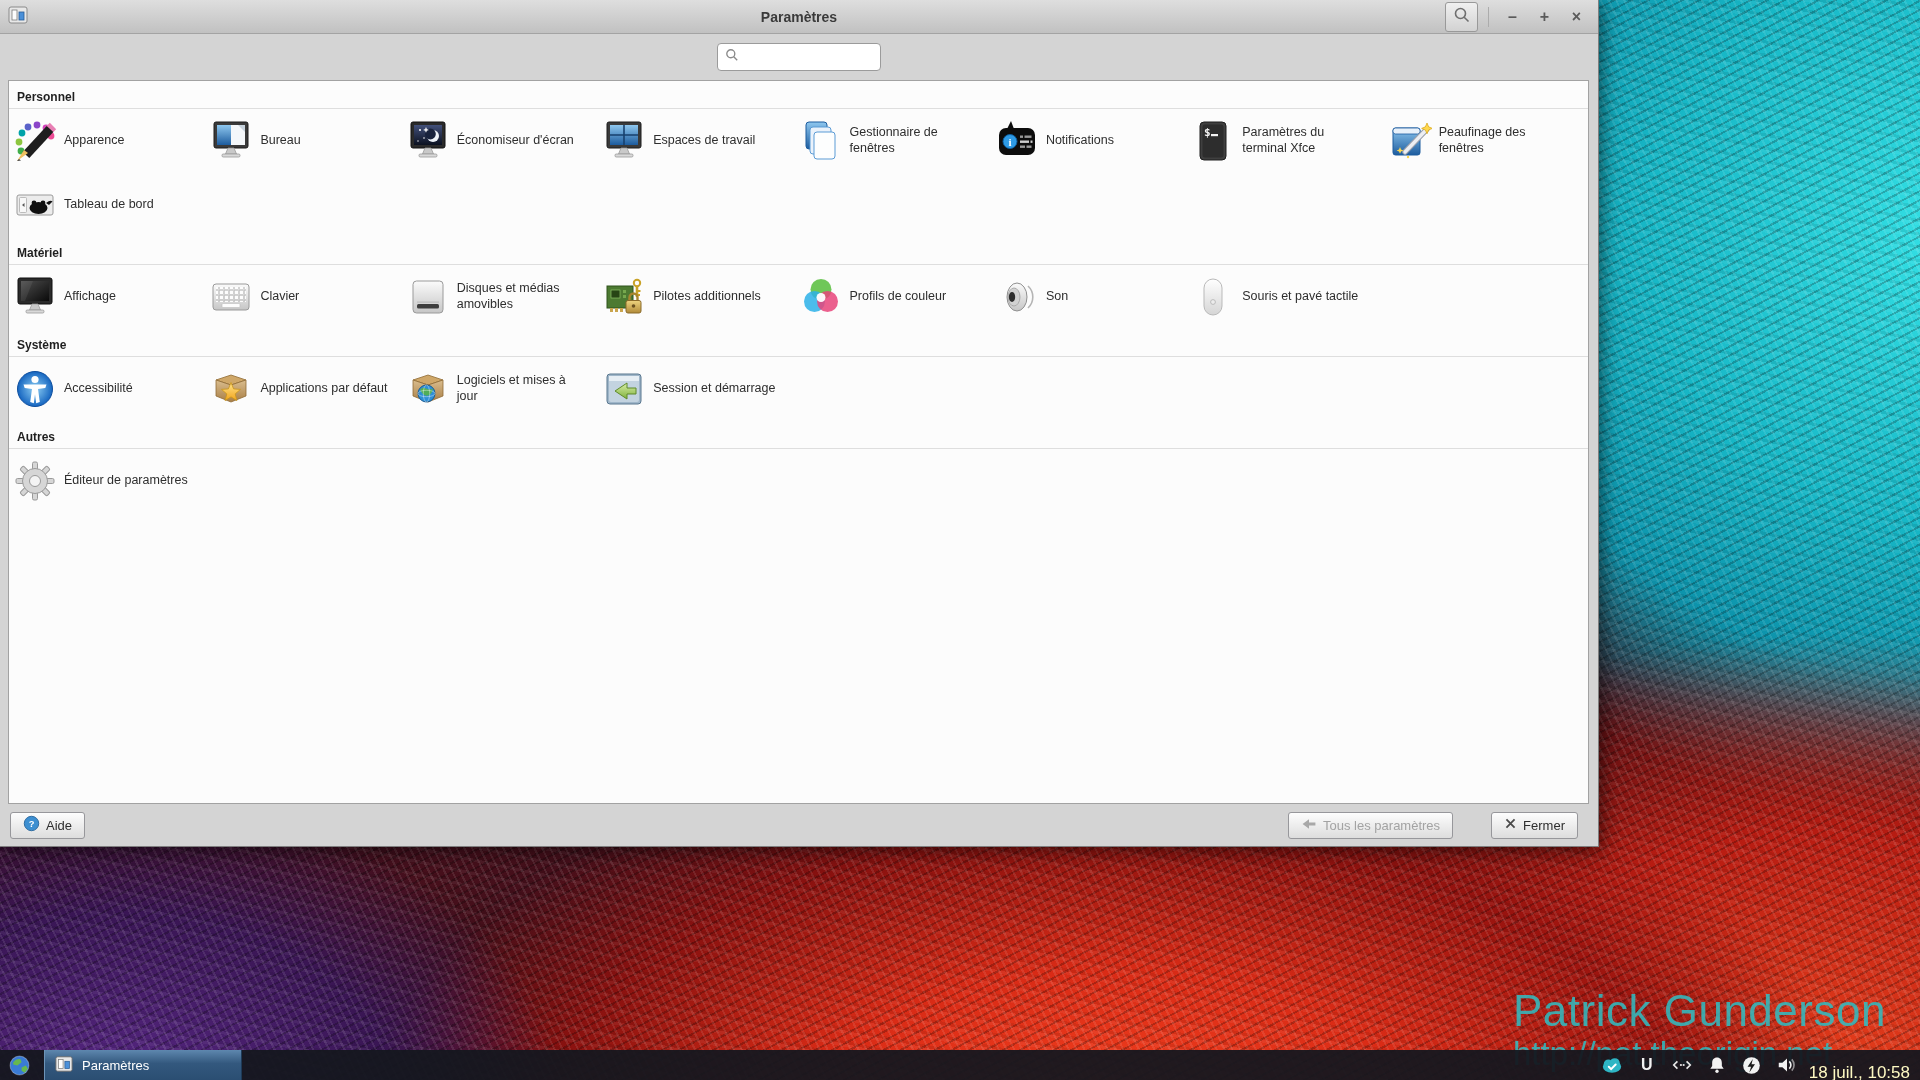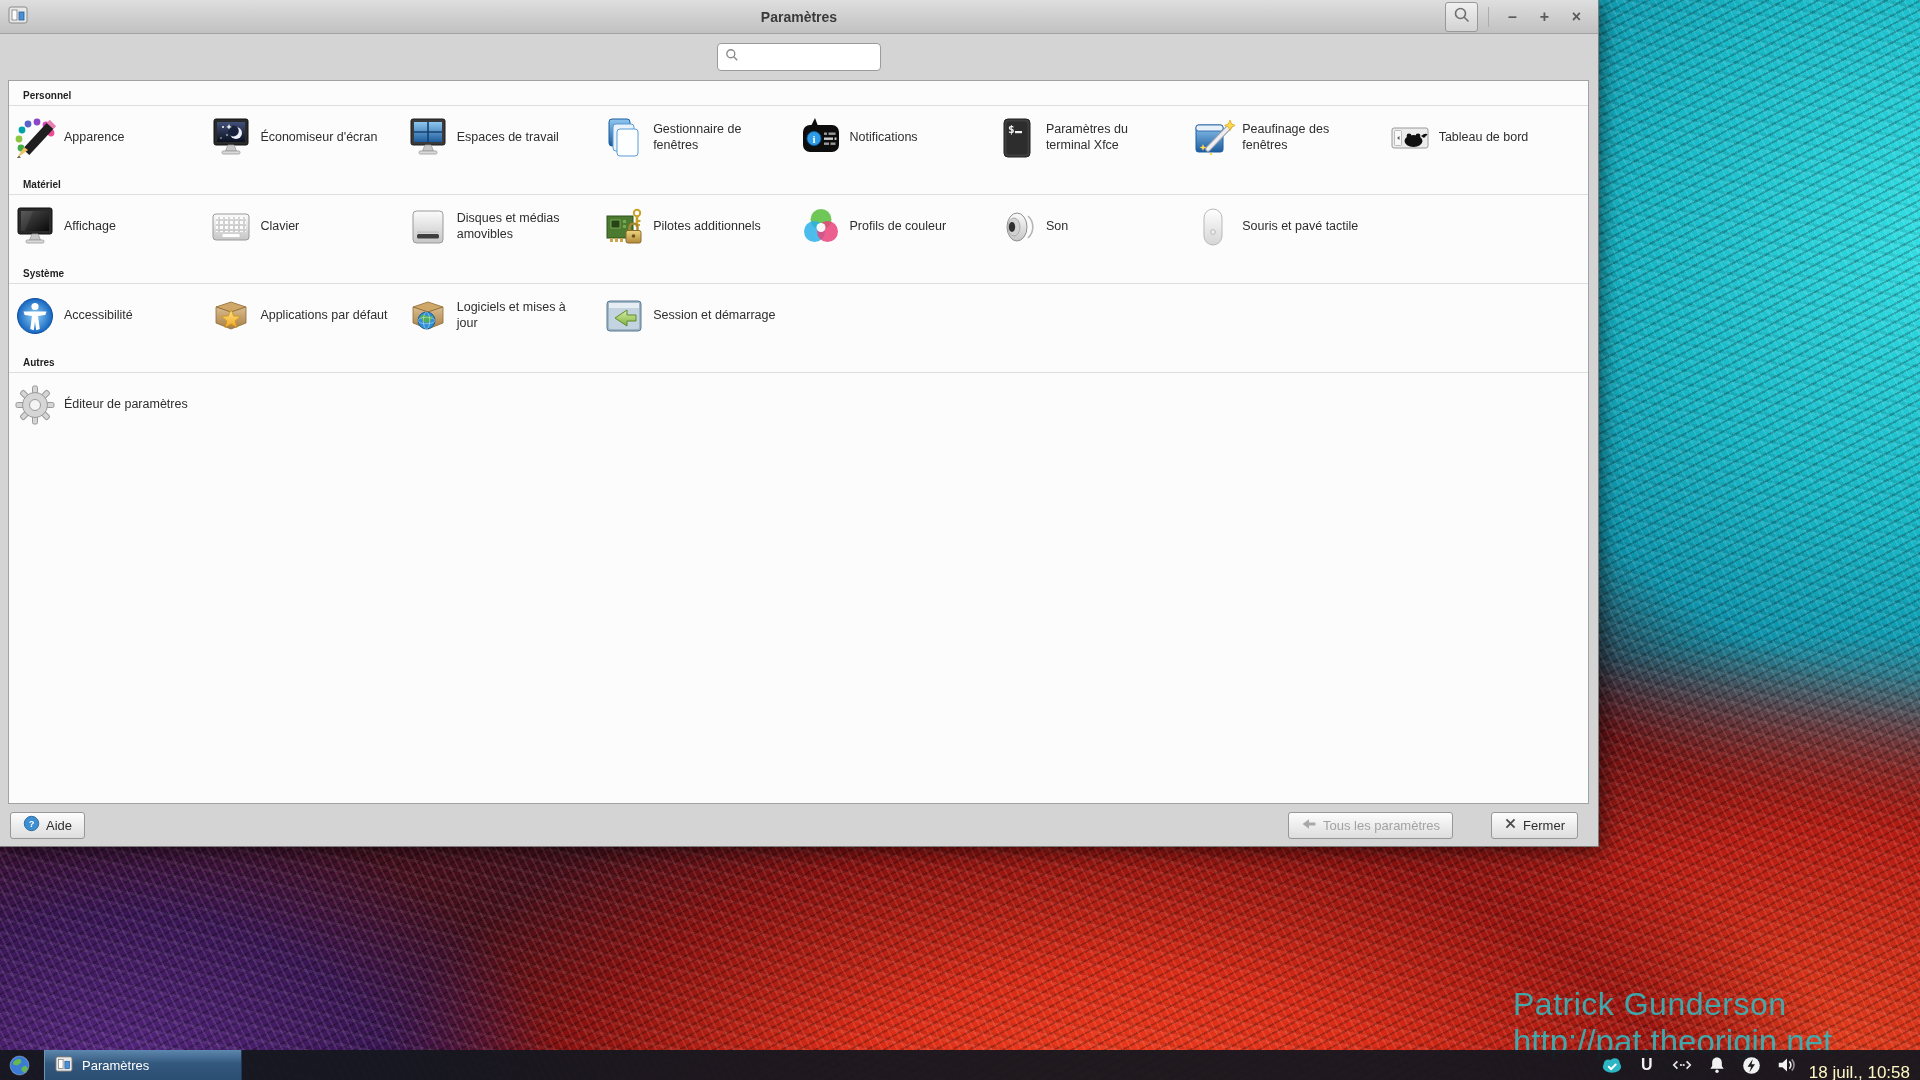--- a/index.html
+++ b/index.html
@@ -12,42 +12,42 @@
     radial-gradient(980px 560px at 58% 108%, #ff4a22 0%, #d92b16 35%, rgba(150,18,14,.85) 60%, rgba(150,18,14,0) 78%),
     radial-gradient(900px 620px at 95% 100%, #e8401c 0%, #b81c12 40%, rgba(120,12,10,0) 72%),
     radial-gradient(820px 760px at 102% 22%, #35e2e6 0%, #17b7c6 38%, #0d93ab 58%, rgba(10,110,140,0) 78%),
     radial-gradient(420px 300px at 98% -4%, rgba(80,30,130,.8) 0%, rgba(80,30,130,0) 65%),
     linear-gradient(160deg,#2a1048 0%,#200c36 28%,#47101c 58%,#260509 100%);}
   .wallpaper::after{content:"";position:absolute;inset:0;background:
     repeating-linear-gradient(64deg, rgba(255,255,255,.09) 0 2px, rgba(255,255,255,0) 2px 7px),
     repeating-linear-gradient(-28deg, rgba(0,0,0,.22) 0 2px, rgba(0,0,0,0) 2px 8px),
     repeating-linear-gradient(12deg, rgba(255,255,255,.05) 0 3px, rgba(0,0,0,.08) 3px 6px, rgba(0,0,0,0) 6px 13px);}
   .credit{position:absolute;left:1513px;top:988px;z-index:2;color:rgba(47,190,196,.85);line-height:1.05;}
-  .credit-name{font-size:32px;letter-spacing:.5px;}
+  .credit-name{font-size:44px;letter-spacing:.5px;}
   .credit-url{font-size:33px;margin-top:3px;}
 
   
   .xfce-window{position:absolute;left:0;top:0;width:1598px;height:846px;background:#d4d4d4;z-index:5;
     box-shadow:3px 4px 18px rgba(0,0,0,.55);border-right:1px solid #7f7f7f;border-bottom:1px solid #7f7f7f;}
   .titlebar{height:33px;background:linear-gradient(#dedede,#c1c1c1);border-bottom:1px solid #a3a3a3;
     display:flex;align-items:center;padding:0 8px;position:relative;}
   .tb-title{position:absolute;left:0;right:0;text-align:center;font-weight:bold;font-size:14px;color:#3a3a3a;}
   .tb-left,.tb-right{position:relative;z-index:1;display:flex;align-items:center;}
   .tb-right{margin-left:auto;gap:5px;}
   .tb-search-btn{width:31px;height:28px;border:1px solid #999;border-radius:3px;
     background:linear-gradient(#f0f0f0,#d2d2d2);display:flex;align-items:center;justify-content:center;}
   .tb-sep{width:1px;height:20px;background:#acacac;margin:0 5px;}
   .tb-ctrl{width:27px;height:27px;display:flex;align-items:center;justify-content:center;color:#5a5a5a;font-size:16px;font-weight:bold;}
   .search-row{height:46px;display:flex;align-items:center;justify-content:center;}
   .search-box{width:164px;height:28px;background:#fff;border:1px solid #9b9b9b;border-radius:4px;
     display:flex;align-items:center;padding:0 6px;gap:4px;box-sizing:border-box;}
   .search-box input{border:none;outline:none;flex:1;min-width:0;font-size:13px;background:transparent;font-family:"Liberation Sans",sans-serif;}
 
   .panel{position:absolute;left:8px;right:9px;top:80px;bottom:42px;background:#fcfcfc;border:1px solid #a2a2a2;overflow:hidden;}
-  .section-header{font-size:10px;font-weight:bold;color:#1f1f1f;padding:9px 14px 2px;}
+  .section-header{font-size:12px;font-weight:bold;color:#1f1f1f;padding:9px 8px 2px;}
   .section hr{border:0;border-top:1px solid #dedede;margin:2px 0 0;}
   .grid{display:grid;grid-template-columns:repeat(8,1fr);padding:0 4px;}
   .item{display:flex;align-items:center;gap:7px;min-height:58px;padding:3px 4px 3px 0;}
   .ic{width:44px;height:44px;flex:0 0 44px;display:flex;align-items:center;justify-content:center;}
   .ic svg{width:44px;height:44px;display:block;}
   .lbl{font-size:12.5px;color:#2e2e2e;line-height:1.25;max-width:128px;}
 
   .footer{position:absolute;left:0;right:0;bottom:0;height:42px;display:flex;align-items:center;padding:0 20px 0 10px;}
   .btn{display:inline-flex;align-items:center;gap:6px;height:27px;padding:0 12px;border:1px solid #97979b;border-radius:3px;
     background:linear-gradient(#fdfdfd,#dddddd);font-size:13px;color:#2e2e2e;}
@@ -186,20 +186,33 @@
                   <circle cx="24" cy="6" r="3.4" fill="#8b46c9"></circle>
                   <circle cx="33" cy="9" r="3.4" fill="#d446bb"></circle>
                   <circle cx="38" cy="17" r="3.4" fill="#ed4b95"></circle>
               <line x1="40" y1="7" x2="36" y2="11" stroke="#e87fb4" stroke-width="9"></line>
               <line x1="37" y1="10" x2="13" y2="36" stroke="#1f1f1f" stroke-width="9"></line>
               <polygon points="15,34 4,42 11,31" fill="#f0c060"></polygon>
                   <polygon points="6,40 4,42 8,41.5" fill="#333"></polygon>
             </svg>
               </span>
             <span class="lbl">Apparence</span>
+          </div>
+          <div class="item">
+            <span class="ic">
+                <svg viewBox="0 0 44 44">
+              <rect x="5" y="3" width="34" height="26" rx="2" fill="#3a3a3a" stroke="#1c1c1c"></rect>
+                  <rect x="8" y="6" width="28" height="20" fill="url(#gBlue)"></rect>
+              <path d="M22 6 h14 v20 h-14 z" fill="#f4f7fa"></path>
+                  <path d="M29 6 h7 v7 z" fill="#c6d2dc"></path>
+              <path d="M19 29 h6 l2.5 6 h-11 z" fill="#c9c9c9" stroke="#9a9a9a" stroke-width=".8"></path>
+                  <rect x="13" y="35" width="18" height="3" rx="1.2" fill="#d9d9d9" stroke="#9a9a9a" stroke-width=".8"></rect>
+            </svg>
+              </span>
+            <span class="lbl">Bureau</span>
           </div>
           <div class="item">
             <span class="ic">
                 <svg viewBox="0 0 44 44">
               <rect x="5" y="3" width="34" height="26" rx="2" fill="#2a2a2a" stroke="#111"></rect>
                   <rect x="8" y="6" width="28" height="20" fill="url(#gNight)"></rect>
               <circle cx="27" cy="17" r="6" fill="#edf2f8"></circle>
                   <circle cx="24.4" cy="15" r="5.4" fill="#18223c"></circle>
               <circle cx="14" cy="11" r="1" fill="#fff"></circle>
                   <circle cx="18" cy="19" r=".8" fill="#fff"></circle>

